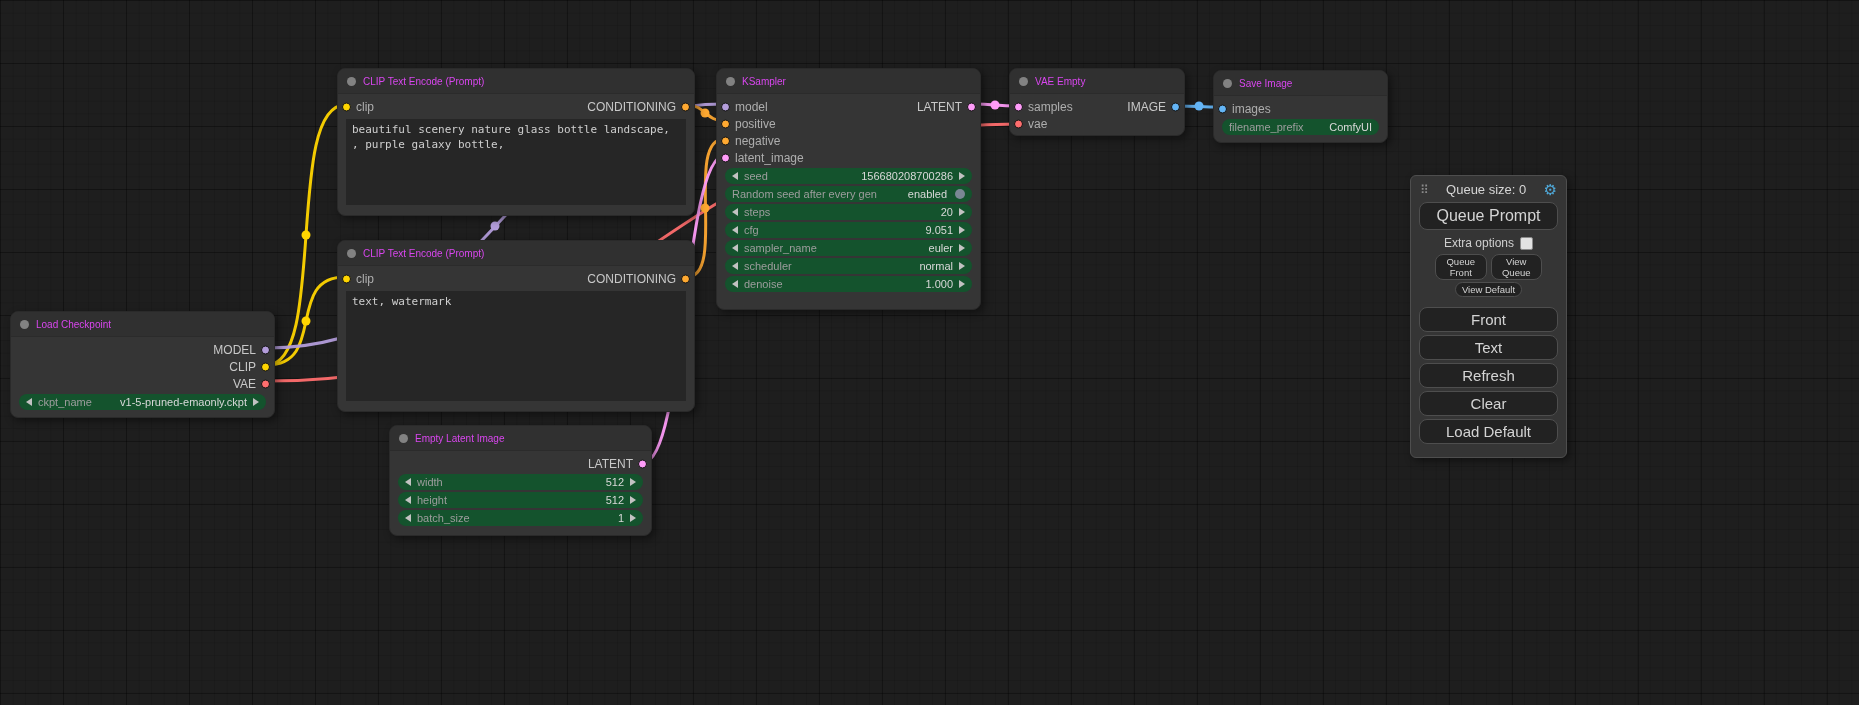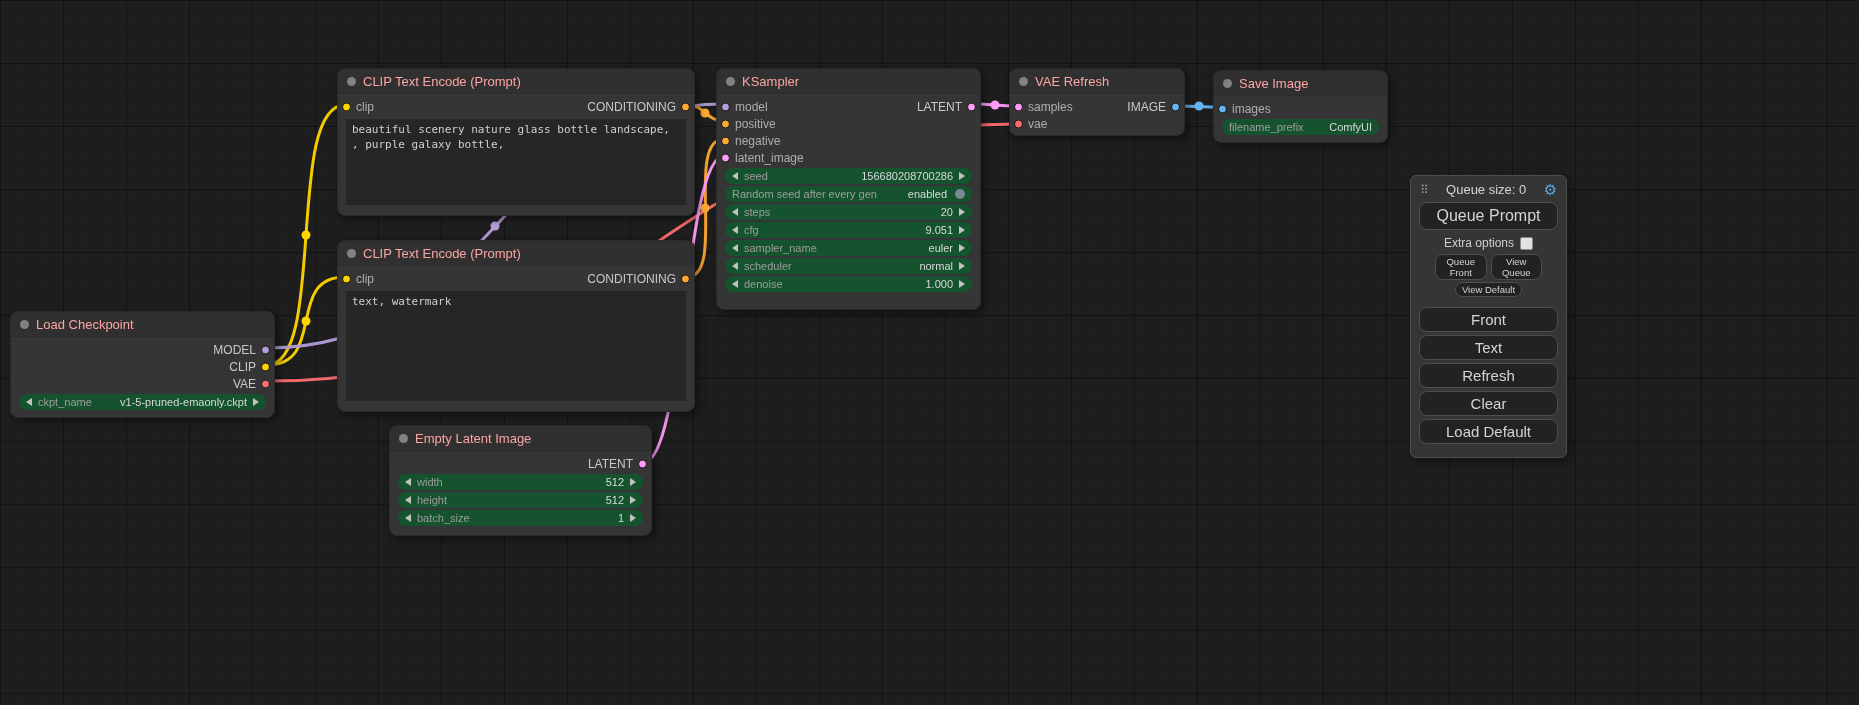--- a/index.html
+++ b/index.html
@@ -13,21 +13,21 @@
       linear-gradient(90deg, rgba(0,0,0,0.10) 1px, transparent 1px);
     background-size:63px 63px,63px 63px,12.6px 12.6px,12.6px 12.6px;}
   #wires{position:absolute;left:0;top:0;width:1859px;height:705px;}
   #wires path{fill:none;stroke-width:3;stroke-linecap:round;opacity:.95;}
 
   .node{position:absolute;background:#353535;border:1px solid #2a2a2a;border-radius:8px;
     box-shadow:3px 3px 8px rgba(0,0,0,.45);box-sizing:border-box;color:#b0b0b0;}
   .node-header{height:24px;display:flex;align-items:center;gap:7px;padding:0 9px;
     background:#303030;border-radius:7px 7px 0 0;border-bottom:1px solid #2b2b2b;cursor:move;}
   .collapse-dot{width:9px;height:9px;border-radius:50%;background:#828282;flex:0 0 auto;}
-  .node-title{font-size:13px;color:#fca5a5;white-space:nowrap;}
+  .node-title{font-size:10px;color:#d946ef;white-space:nowrap;}
   .node-body{padding-top:4px;}
 
   .slot-row{position:relative;height:17px;display:flex;align-items:center;font-size:12px;}
   .slot-dot{position:absolute;top:50%;transform:translateY(-50%);width:9px;height:9px;
     border-radius:50%;border:1px solid #141414;box-sizing:border-box;cursor:crosshair;}
   .slot-dot.in{left:4px;}
   .slot-dot.out{right:4px;}
   .in-label{padding-left:18px;color:#aeaeae;}
   .out-label{margin-left:auto;padding-right:18px;color:#c8c8c8;}
 
@@ -255,21 +255,21 @@
         <span class="w-label">denoise</span>
         <span class="w-value">1.000</span>
         <span class="arr right"></span>
       </div>
     </div>
   </div>
 
   <div class="node" style="left:1009px;top:68px;width:176px;height:68px;">
     <div class="node-header">
       <span class="collapse-dot"></span>
-      <span class="node-title">VAE Refresh</span>
+      <span class="node-title">VAE Empty</span>
     </div>
     <div class="node-body">
       <div class="slot-row">
         <span class="slot-dot in" style="background: rgb(255, 156, 249);"></span>
         <span class="in-label">samples</span>
         <span class="out-label">IMAGE</span>
         <span class="slot-dot out" style="background: rgb(100, 181, 246);"></span>
       </div>
       <div class="slot-row">
         <span class="slot-dot in" style="background: rgb(255, 110, 110);"></span>

